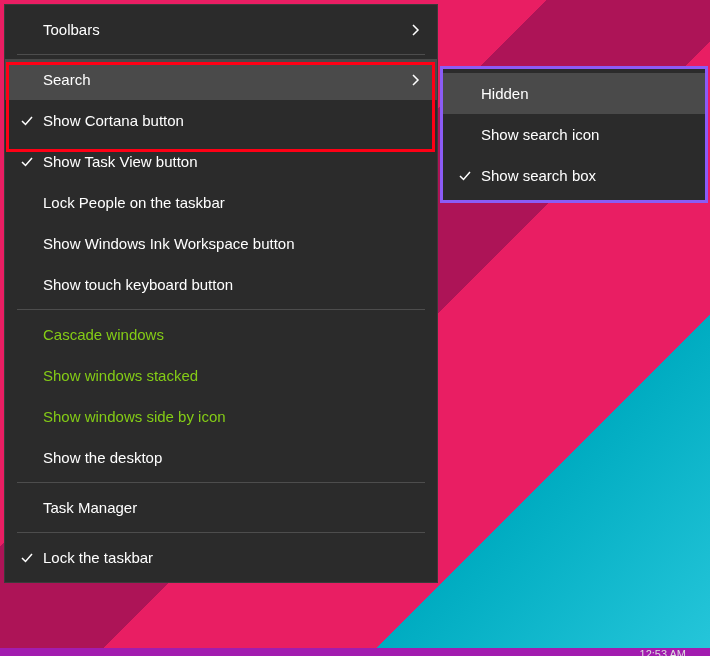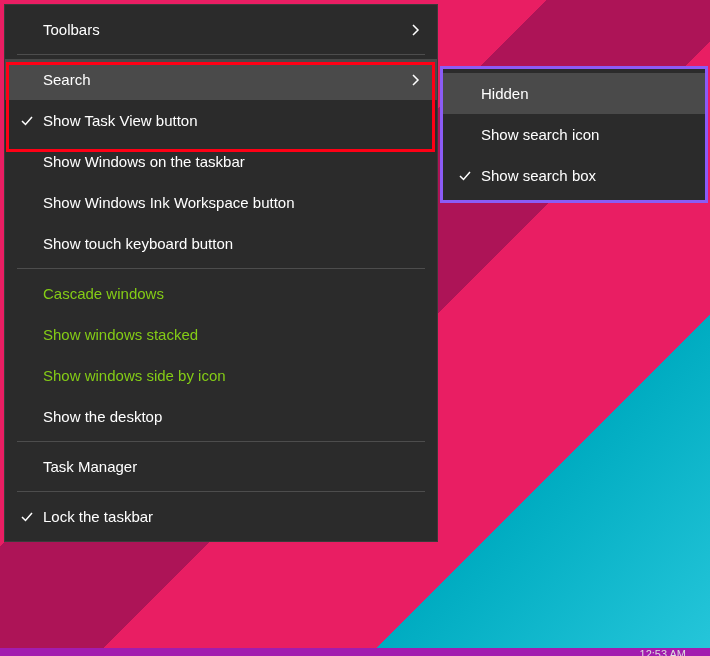--- a/index.html
+++ b/index.html
@@ -125,33 +125,41 @@
   <div class="menu-item hover">
     <span class="menu-icon"></span>
     <span class="menu-label">Search</span>
     <span class="menu-arrow">
       <svg width="8" height="12" viewBox="0 0 8 12">
           <path d="M1 1 L6 6 L1 11" stroke="#fff" stroke-width="1.5" fill="none"></path>
         </svg>
     </span>
   </div>
 
+  <div class="menu-item">
+    <span class="menu-icon">
+      <svg width="14" height="14" viewBox="0 0 14 14">
+          <path d="M2 7 L5.5 10.5 L12 3" stroke="#fff" stroke-width="1.5" fill="none"></path>
+        </svg>
+    </span>
+    <span class="menu-label">Show Cortana button</span>
+  </div>
 
   <div class="menu-item">
     <span class="menu-icon">
       <svg width="14" height="14" viewBox="0 0 14 14">
           <path d="M2 7 L5.5 10.5 L12 3" stroke="#fff" stroke-width="1.5" fill="none"></path>
         </svg>
     </span>
     <span class="menu-label">Show Task View button</span>
   </div>
 
   <div class="menu-item">
     <span class="menu-icon"></span>
-    <span class="menu-label">Show Windows on the taskbar</span>
+    <span class="menu-label">Lock People on the taskbar</span>
   </div>
 
   <div class="menu-item">
     <span class="menu-icon"></span>
     <span class="menu-label">Show Windows Ink Workspace button</span>
   </div>
 
   <div class="menu-item">
     <span class="menu-icon"></span>
     <span class="menu-label">Show touch keyboard button</span>

